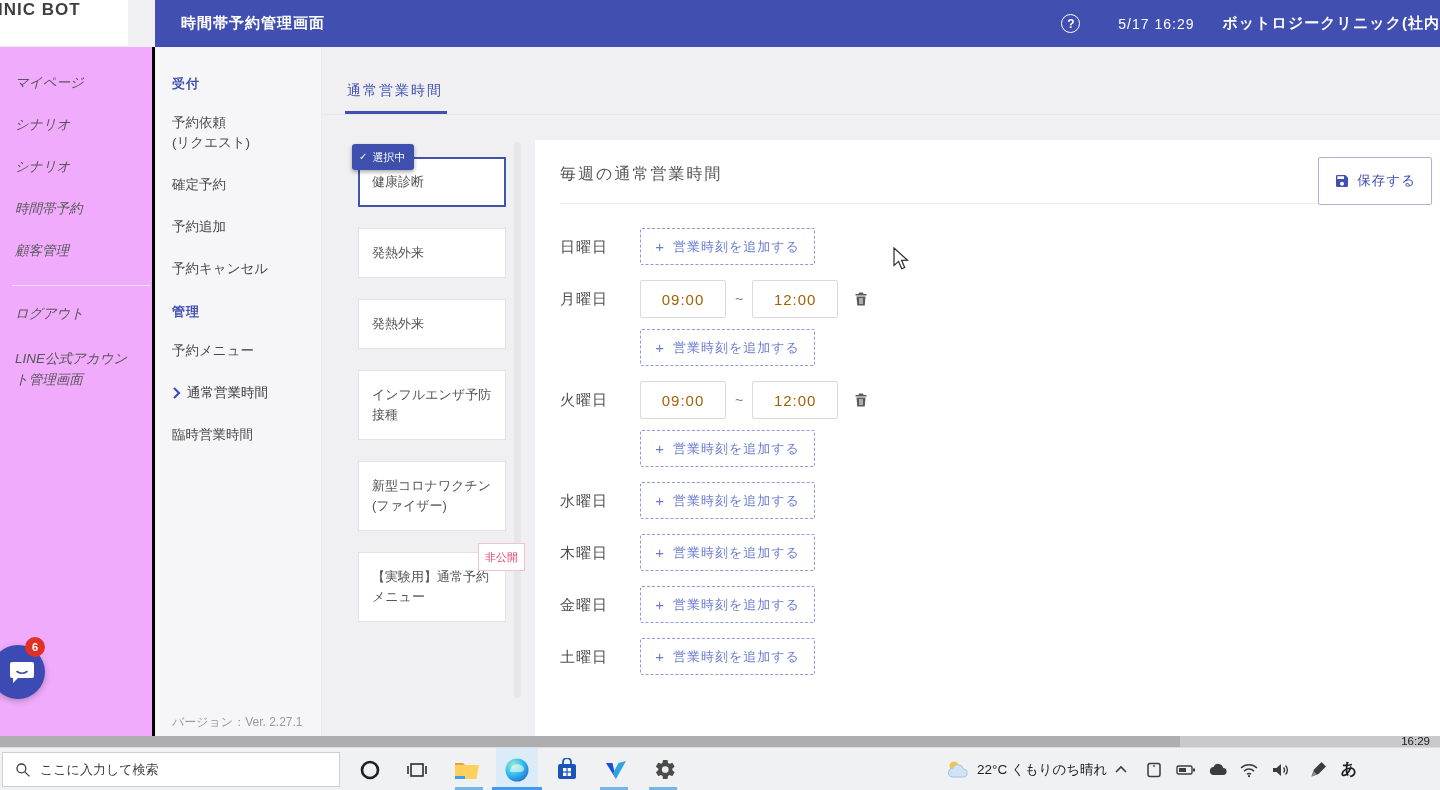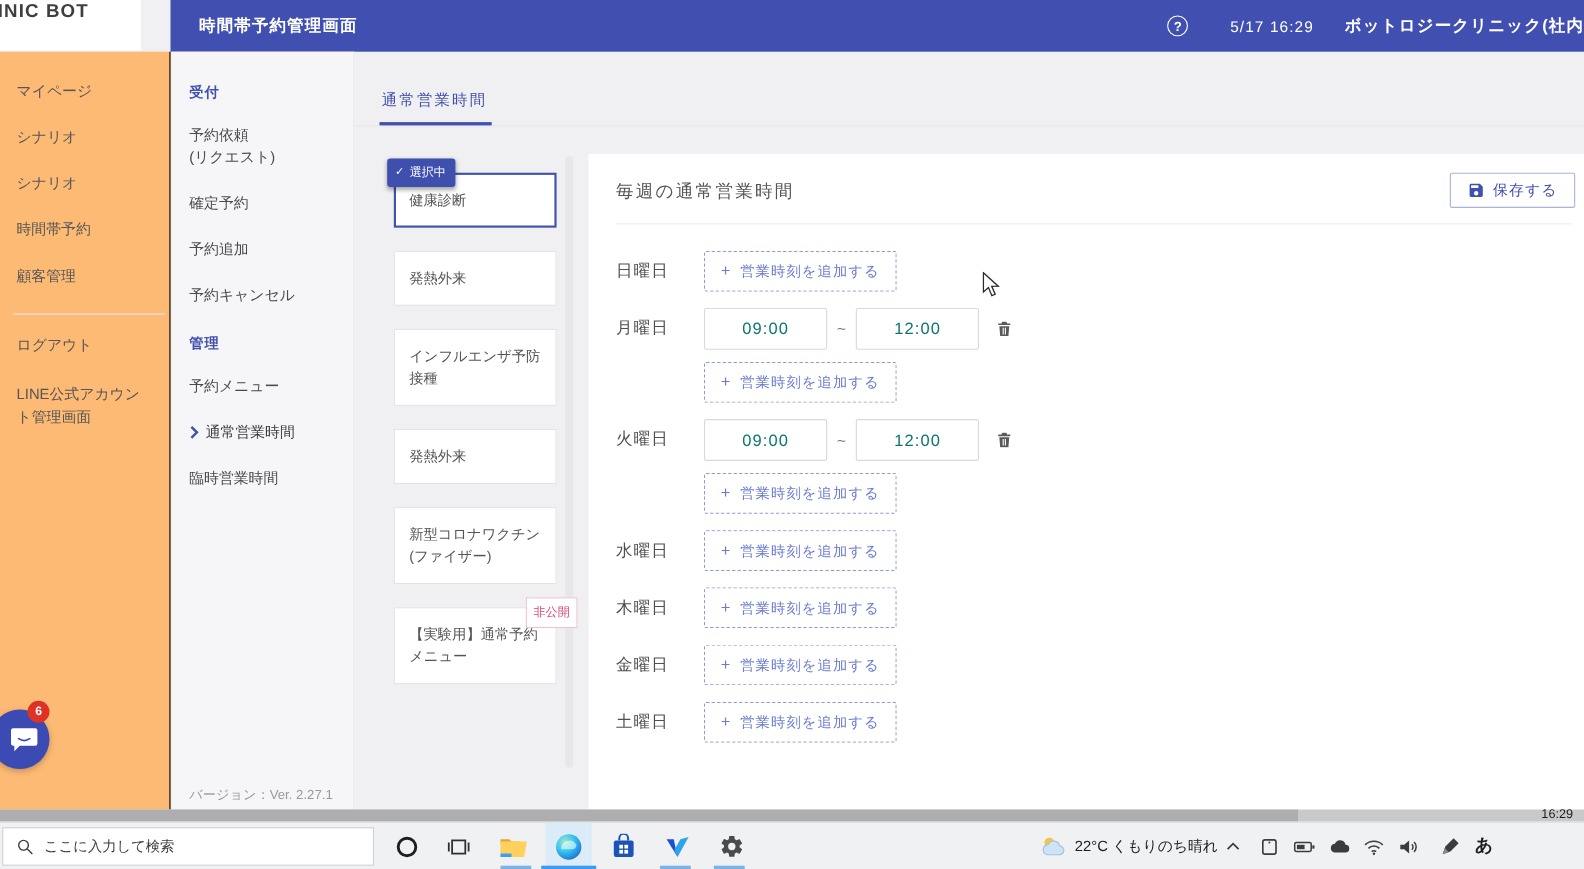--- a/index.html
+++ b/index.html
@@ -13,22 +13,22 @@
   .titlebar { position:absolute; left:155px; top:0; width:1285px; height:47px; background:#4150b0;
     display:flex; align-items:center; color:#fff; overflow:hidden;text-align:center; }
   .tb-title { font-size:15px; font-weight:bold; margin-left:26px; letter-spacing:1px; white-space:nowrap; }
   .tb-right { margin-left:auto; display:flex; align-items:center; white-space:nowrap; }
   .help-circle { width:19px; height:19px; border:1.5px solid #fff; border-radius:50%;
     display:flex; align-items:center; justify-content:center; font-size:12px; font-weight:bold; cursor:pointer; }
   .tb-datetime { font-size:14px; margin-left:38px; letter-spacing:1px; }
   .tb-account { font-size:15px; font-weight:bold; margin-left:28px; letter-spacing:1px; }
 
   
-  .sidebar1 { position:absolute; left:0; top:47px; width:155px; height:689px; background:#fdba74;
-    border-right:1px solid #000000; padding:28px 10px 0 15px; }
+  .sidebar1 { position:absolute; left:0; top:47px; width:155px; height:689px; background:#f0abfc;
+    border-right:3px solid #000000; padding:28px 10px 0 15px;font-style:italic; }
   .s1-item { font-size:13.5px; color:#565656; margin-bottom:26px; cursor:pointer; line-height:16px; }
   .s1-item.two-line { line-height:21px; width:125px; }
   .s1-divider { border-top:1px solid #e6e6e9; margin:20px 0 20px -3px; width:138px; }
 
   
   .sidebar2 { position:absolute; left:156px; top:47px; width:166px; height:689px; background:#f6f6f8;
     border-right:1px solid #ebebee; padding:28px 10px 0 16px; }
   .s2-heading { font-size:13px; font-weight:bold; color:#4150b0; margin-bottom:22px; letter-spacing:1px; }
   .s2-item { font-size:13.5px; color:#4a4a4a; margin-bottom:26px; cursor:pointer; line-height:16px; }
   .s2-item .line2 { display:block; margin-top:4px; }
@@ -54,29 +54,29 @@
   .sel-badge .chk { font-size:10px; }
   .private-badge { position:absolute; top:-10px; right:-20px; background:#fff; border:1px solid #eec4d2;
     color:#e0447a; font-size:11px; padding:3px 6px; white-space:nowrap; z-index:2; }
   .menu-scrollbar { position:absolute; left:514px; top:142px; width:7px; height:556px;
     background:#e7e7eb; border-radius:4px; cursor:pointer; }
 
   
   .panel { position:absolute; left:535px; top:140px; width:905px; height:596px; background:#ffffff; overflow:hidden; }
   .panel-head { position:relative; height:64px; border-bottom:1px solid #ededf0; margin:0 12px 0 25px; }
   .panel-title { position:absolute; left:0; top:24px; font-size:16px; color:#555; letter-spacing:2px; }
-  .save-btn { position:absolute; right:-4px; top:17px; height:32px; background:#fff; border:1px solid #a9b2dd;
+  .save-btn { position:absolute; right:-4px; top:17px; height:48px; background:#fff; border:1px solid #a9b2dd;
     border-radius:2px; color:#4150b0; font-size:13.5px; display:flex; align-items:center; gap:7px;
     padding:0 15px; cursor:pointer; letter-spacing:1px; }
   .days { padding:24px 0 0 25px; }
   .day-row { display:flex; align-items:flex-start; margin-bottom:15px;gap:12px; }
   .day-label { width:68px; font-size:15px; color:#4f4f4f; line-height:37px; letter-spacing:1px; }
   .slot-line { display:flex; align-items:center; margin-bottom:11px; }
-  .time-input { width:112px; height:38px; border:1px solid #d9d9de; border-radius:2px; background:#fff;
-    font-size:15px; color:#0f766e; text-align:center; font-family:inherit; letter-spacing:1px; }
+  .time-input { width:86px; height:38px; border:1px solid #d9d9de; border-radius:2px; background:#fff;
+    font-size:15px; color:#a16207; text-align:center; font-family:inherit; letter-spacing:1px; }
   .tilde { color:#777; font-size:14px; margin:0 9px; }
   .trash-btn { background:none; border:none; margin-left:15px; cursor:pointer; padding:2px; display:flex; }
   .add-btn { width:175px; height:37px; background:#fff; border:1px dashed #8d9cd8; border-radius:2px;
     color:#6b7cd0; font-size:13px; display:flex; align-items:center; justify-content:center; gap:8px;
     cursor:pointer; letter-spacing:1px; }
   .add-btn .plus { font-size:15px; }
 
   
   .cursor { position:absolute; left:893px; top:247px; z-index:50; pointer-events:none; }
 
@@ -177,24 +177,24 @@
       <div class="sel-badge">
         <span class="chk">✓</span>
         <span>選択中</span>
       </div>
       <span>健康診断</span>
     </div>
     <div class="menu-card">
       <span>発熱外来</span>
     </div>
     <div class="menu-card">
+      <span>発熱外来</span>
+    </div>
+    <div class="menu-card">
       <span>インフルエンザ予防接種</span>
-    </div>
-    <div class="menu-card">
-      <span>発熱外来</span>
     </div>
     <div class="menu-card">
       <span>新型コロナワクチン(ファイザー)</span>
     </div>
     <div class="menu-card">
       <div class="private-badge">非公開</div>
       <span>【実験用】通常予約メニュー</span>
     </div>
   </div>
   <div class="menu-scrollbar"></div>

